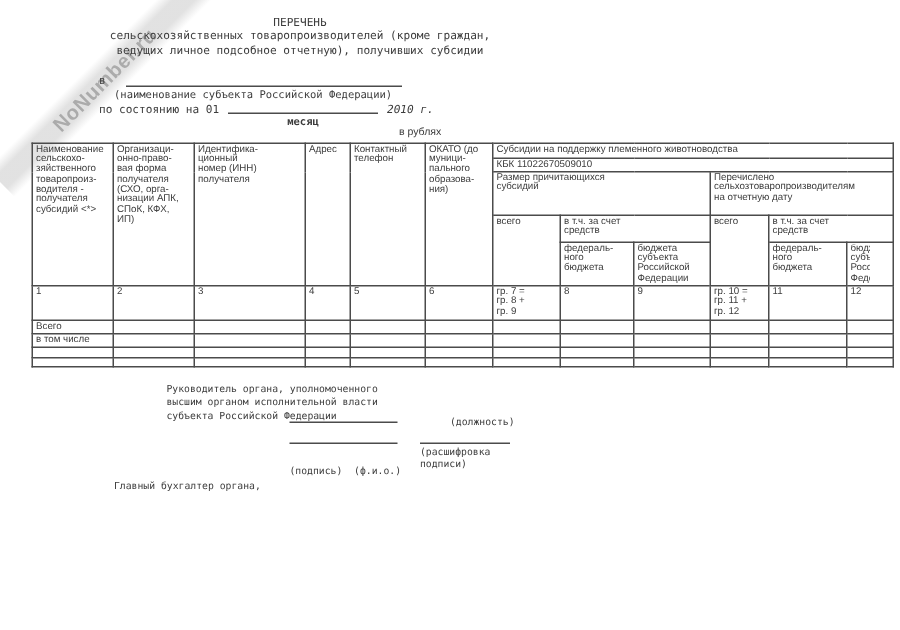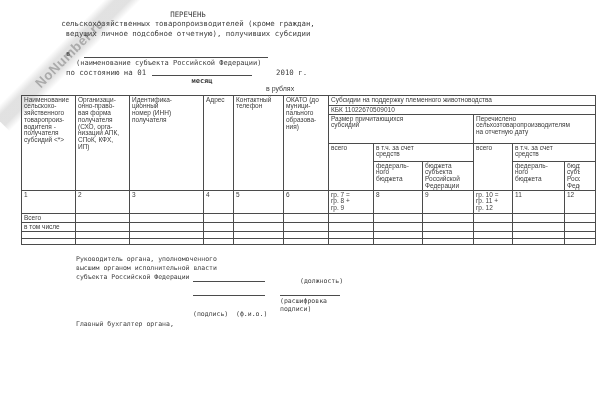--- a/index.html
+++ b/index.html
@@ -7,26 +7,26 @@
         color:#3c3c3c;font-family:"Liberation Sans",sans-serif;}
   
   .wm{position:absolute;left:-28px;top:40px;width:195px;height:26px;
       transform:rotate(-45deg);transform-origin:center;z-index:1;
       display:flex;align-items:center;justify-content:center;
       background:linear-gradient(to bottom,rgba(190,190,190,0) 0%,rgba(190,190,190,.45) 30%,rgba(190,190,190,.45) 70%,rgba(190,190,190,0) 100%);}
   .wm span{color:#ababab;font-weight:bold;font-size:13.5px;letter-spacing:.5px;
       font-family:"Liberation Sans",sans-serif;}
   .mono{font-family:"DejaVu Sans Mono","Liberation Mono",monospace;}
   
-  .title-block{position:absolute;left:56px;top:10px;width:264px;text-align:center;
+  .title-block{position:absolute;left:68px;top:10px;width:264px;text-align:center;
       font-size:7.4px;line-height:9.4px;z-index:2;}
   .abs{position:absolute;z-index:2;}
   .uline{position:absolute;z-index:2;border-bottom:1px solid #4b4b4b;}
   .cap{font-size:7px;}
-  .sig{font-size:6.5px;line-height:9px;white-space:pre-line;}
+  .sig{font-size:6.5px;line-height:9px;white-space:pre-line;margin-left:35px;}
   .pre{white-space:pre-line;}
   
   table.tbl{position:absolute;left:21px;top:95px;z-index:2;border-collapse:collapse;
       table-layout:fixed;width:574px;font-family:"Liberation Sans",sans-serif;
       font-size:6.5px;line-height:6.8px;}
   table.tbl td{border:1px solid #4b4b4b;vertical-align:top;padding:0.5px 2px;
       overflow:hidden;white-space:pre-line;}
   .clip{width:13px;overflow:hidden;white-space:pre-line;}
 </style>
 </head>
@@ -43,21 +43,21 @@
     <div>сельскохозяйственных товаропроизводителей (кроме граждан,</div>
     <div>ведущих личное подсобное отчетную), получивших субсидии</div>
   </div>
 
   <div class="abs mono" style="left:66px;top:49px;font-size:7.4px;">в</div>
   <div class="uline" style="left:84px;top:50px;width:184px;height:7px;"></div>
   <div class="abs mono cap" style="left:76px;top:59px;width:200px;text-align:left;">(наименование субъекта Российской Федерации)</div>
 
   <div class="abs mono" style="left:66px;top:67.5px;font-size:7.4px;">по состоянию на 01</div>
   <div class="uline" style="left:152px;top:68px;width:100px;height:7px;"></div>
-  <div class="abs mono" style="left:276px;top:67.5px;font-size:7.4px;">2010 г.</div>
+  <div class="abs mono" style="left:258px;top:67.5px;font-size:7.4px;font-style:italic;">2010 г.</div>
   <div class="abs mono cap" style="left:152px;top:77px;width:100px;text-align:center;font-weight:bold;">месяц</div>
 
   <div class="abs" style="left:266px;top:85px;font-size:7px;">в рублях</div>
 
   <table class="tbl">
     <colgroup>
       <col style="width:54px">
         <col style="width:54px">
         <col style="width:74px">
       <col style="width:30px">

